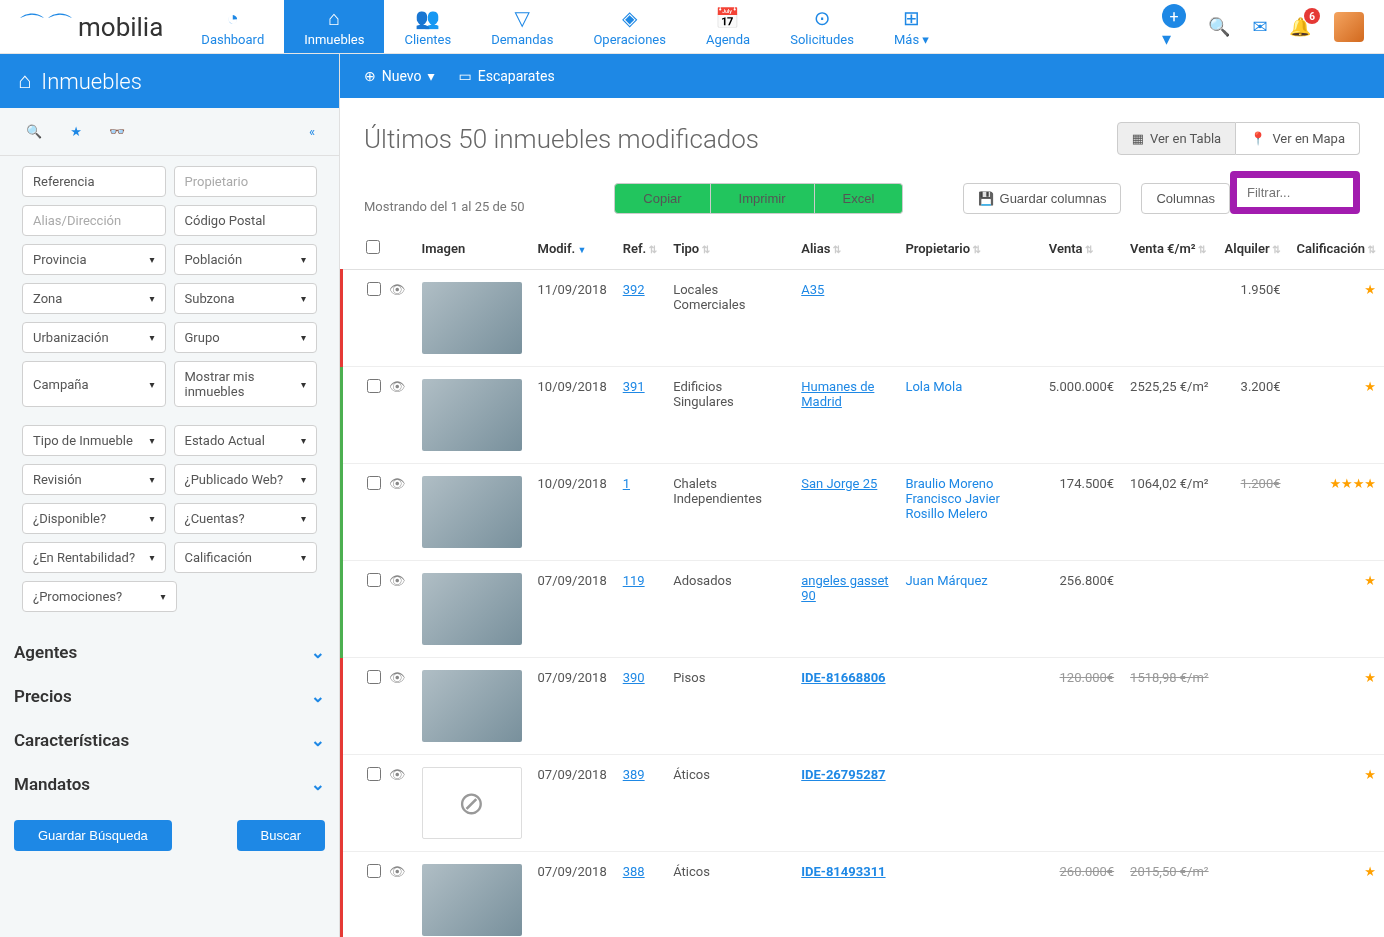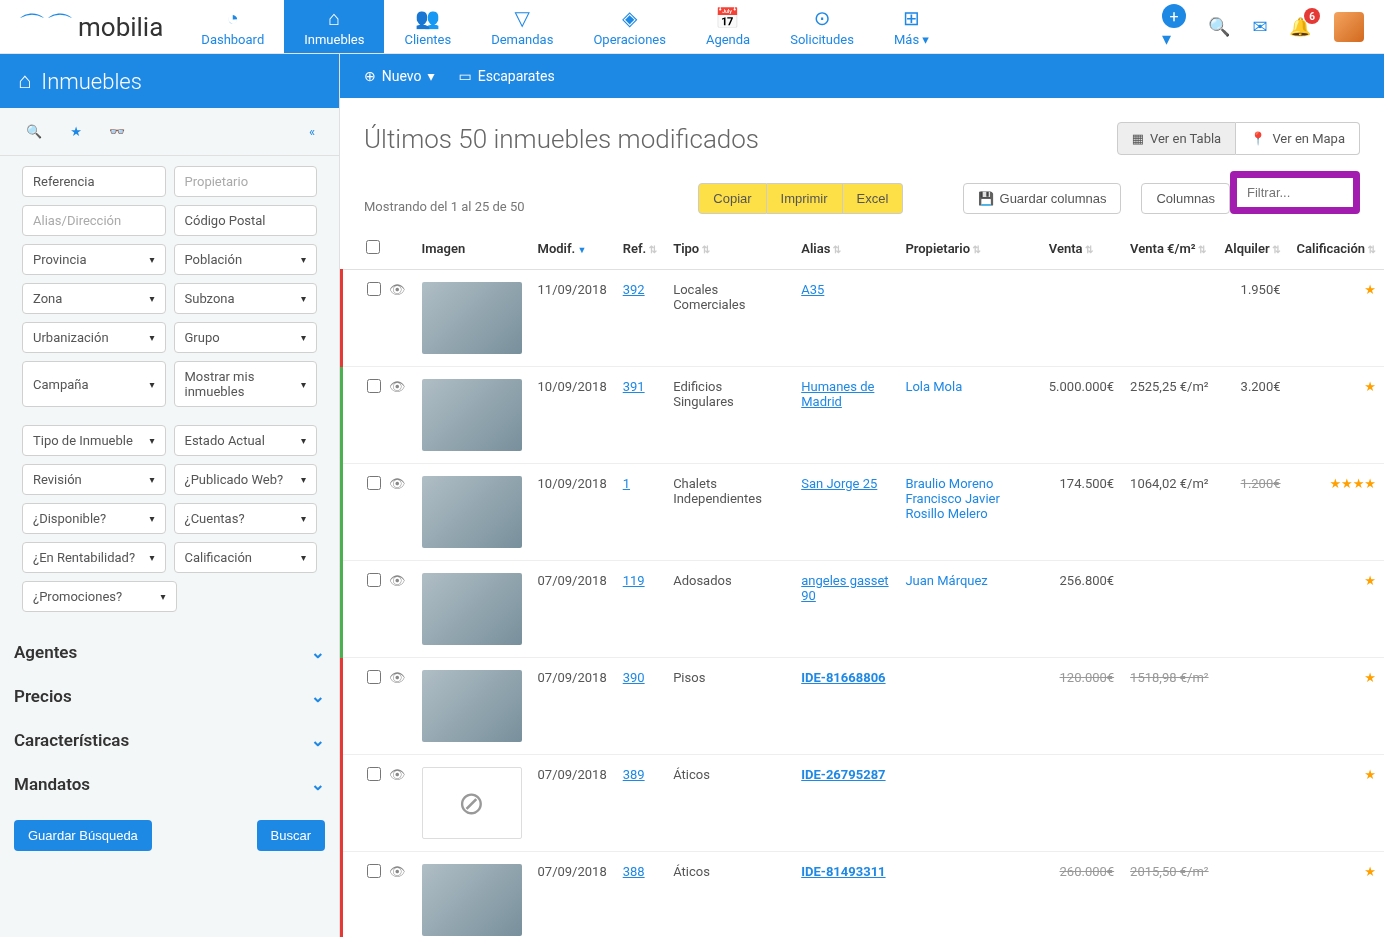--- a/index.html
+++ b/index.html
@@ -23,36 +23,36 @@
 .sidebar-tab { padding: 6px 14px; color: #1e88e5; cursor: pointer; }
 .sidebar-collapse { margin-left: auto; color: #1e88e5; cursor: pointer; padding: 6px 12px; }
 .filter-area { padding: 10px 22px; }
 .filter-row { display: flex; gap: 8px; margin-bottom: 8px; }
 .filter-input { flex: 1; padding: 7px 10px; border: 1px solid #d0d0d0; border-radius: 4px; background: #fff; font-size: 13px; color: #555; display: flex; justify-content: space-between; align-items: center; cursor: pointer; min-width: 0; }
 .filter-input.placeholder { color: #aaa; }
 .caret-down::after { content: "▾"; color: #333; font-size: 10px; }
 .section-hdr { display: flex; justify-content: space-between; align-items: center; padding: 12px 14px; font-size: 17px; font-weight: 600; color: #333; cursor: pointer; }
 .section-hdr .chev { color: #1e88e5; }
 .sidebar-actions { padding: 14px; display: flex; gap: 10px; }
-.btn { padding: 8px 14px; border-radius: 4px; border: none; cursor: pointer; font-size: 13px; }
+.btn { padding: 8px 24px; border-radius: 4px; border: none; cursor: pointer; font-size: 13px; }
 .btn-primary { background: #1e88e5; color: #fff; }
 .main { flex: 1; padding: 0; }
 .toolbar { background: #1e88e5; padding: 14px 24px; display: flex; align-items: center; gap: 24px; }
 .toolbar-btn { color: #fff; cursor: pointer; display: flex; align-items: center; gap: 6px; font-size: 14px; }
 .page-head { display: flex; justify-content: space-between; align-items: center; padding: 24px 24px 10px; }
 .page-title { font-size: 26px; font-weight: 300; color: #666; }
 .view-toggle { display: flex; }
 .view-btn { padding: 8px 14px; border: 1px solid #ccc; background: #fff; color: #555; cursor: pointer; font-size: 13px; display: flex; align-items: center; gap: 6px; }
 .view-btn.active { background: #eee; }
 .view-btn:first-child { border-radius: 4px 0 0 4px; }
 .view-btn:last-child { border-radius: 0 4px 4px 0; border-left: none; }
 .table-controls { display: flex; align-items: flex-end; padding: 6px 24px 14px; gap: 0; }
 .count-text { color: #777; flex-shrink: 0; }
 .btn-group { display: flex; margin-left: auto; }
-.btn-group .ctrl-btn { padding: 7px 14px; border: 1px solid #ccc; background: #fde047; color: #555; cursor: pointer; font-size: 13px; }
+.btn-group .ctrl-btn { padding: 7px 28px; border: 1px solid #ccc; background: #22c55e; color: #555; cursor: pointer; font-size: 13px; }
 .btn-group .ctrl-btn + .ctrl-btn { border-left: none; }
 .btn-group .ctrl-btn:first-child { border-radius: 4px 0 0 4px; }
 .btn-group .ctrl-btn:last-child { border-radius: 0 4px 4px 0; }
 .ctrl-btn-single { padding: 7px 14px; border: 1px solid #ccc; background: #fff; color: #555; cursor: pointer; border-radius: 4px; font-size: 13px; display: flex; align-items: center; gap: 5px; }
 .filter-text-input { padding: 7px 10px; border: 7px solid #a21caf; border-radius: 4px; font-size: 13px; width: 130px; }
 .data-table { width: 100%; border-collapse: collapse; }
 .data-table th { text-align: left; padding: 12px 8px; color: #333; font-weight: 600; border-bottom: 1px solid #e0e0e0; font-size: 13px; white-space: nowrap; }
 .data-table th.sortable::after { content: " ⇅"; color: #ccc; font-size: 10px; }
 .data-table th.sorted-desc::after { content: " ▼"; color: #1e88e5; font-size: 9px; }
 .data-table td { padding: 12px 8px; vertical-align: top; border-bottom: 1px solid #eee; font-size: 13px; }

